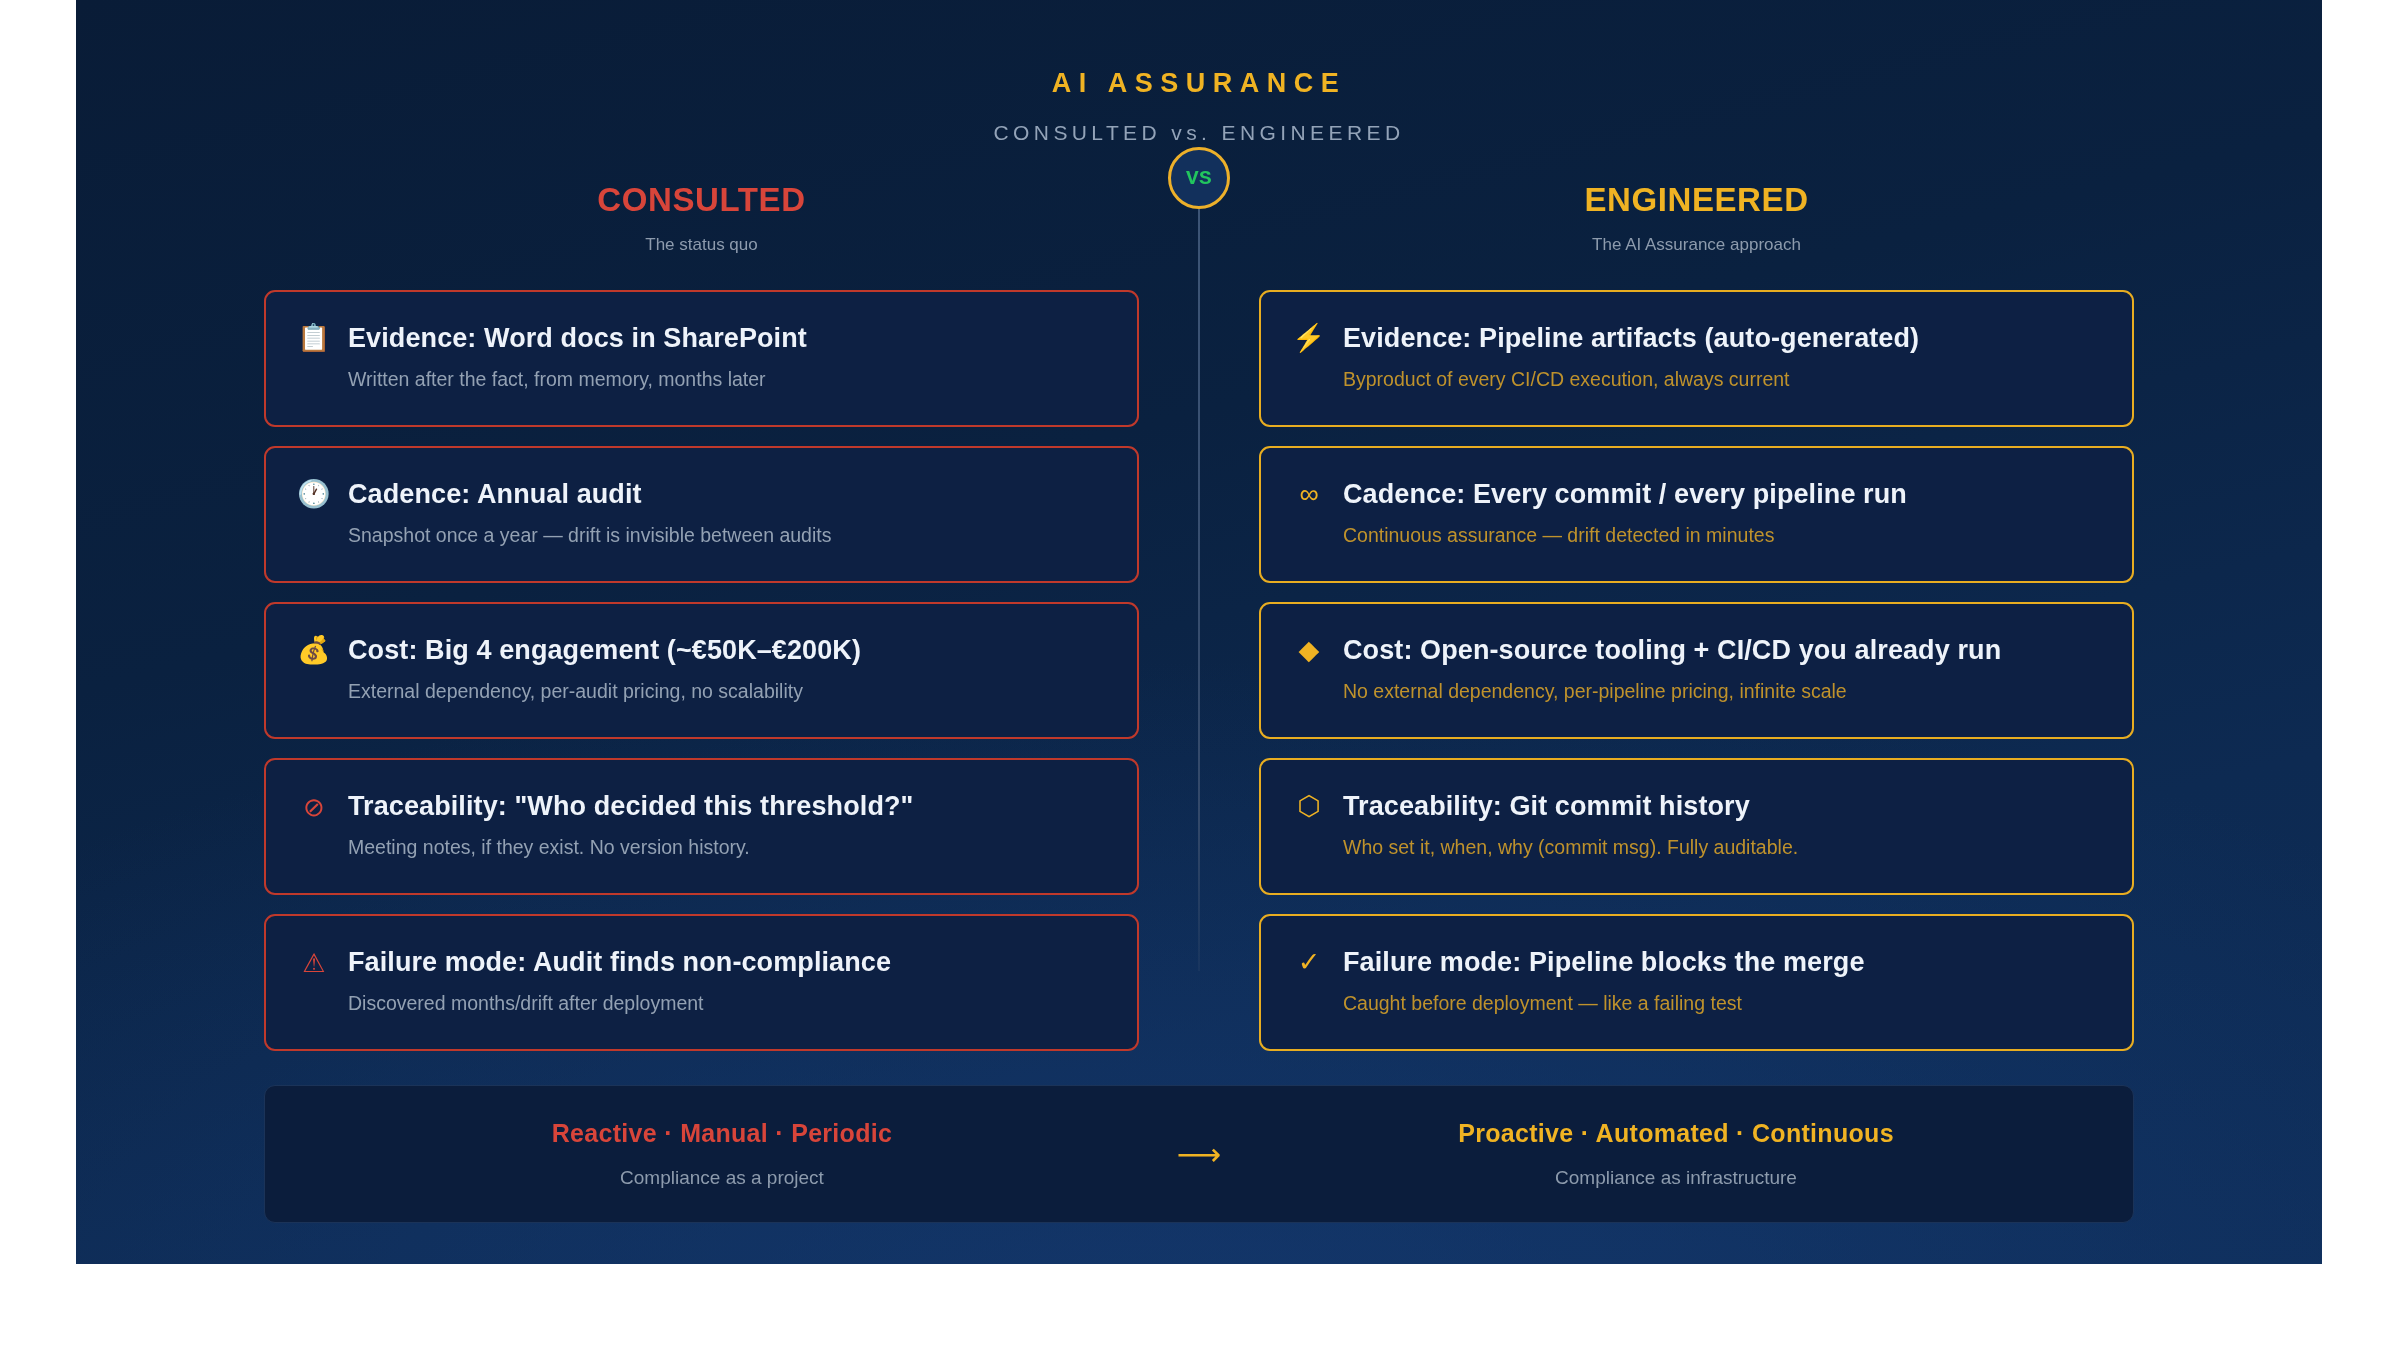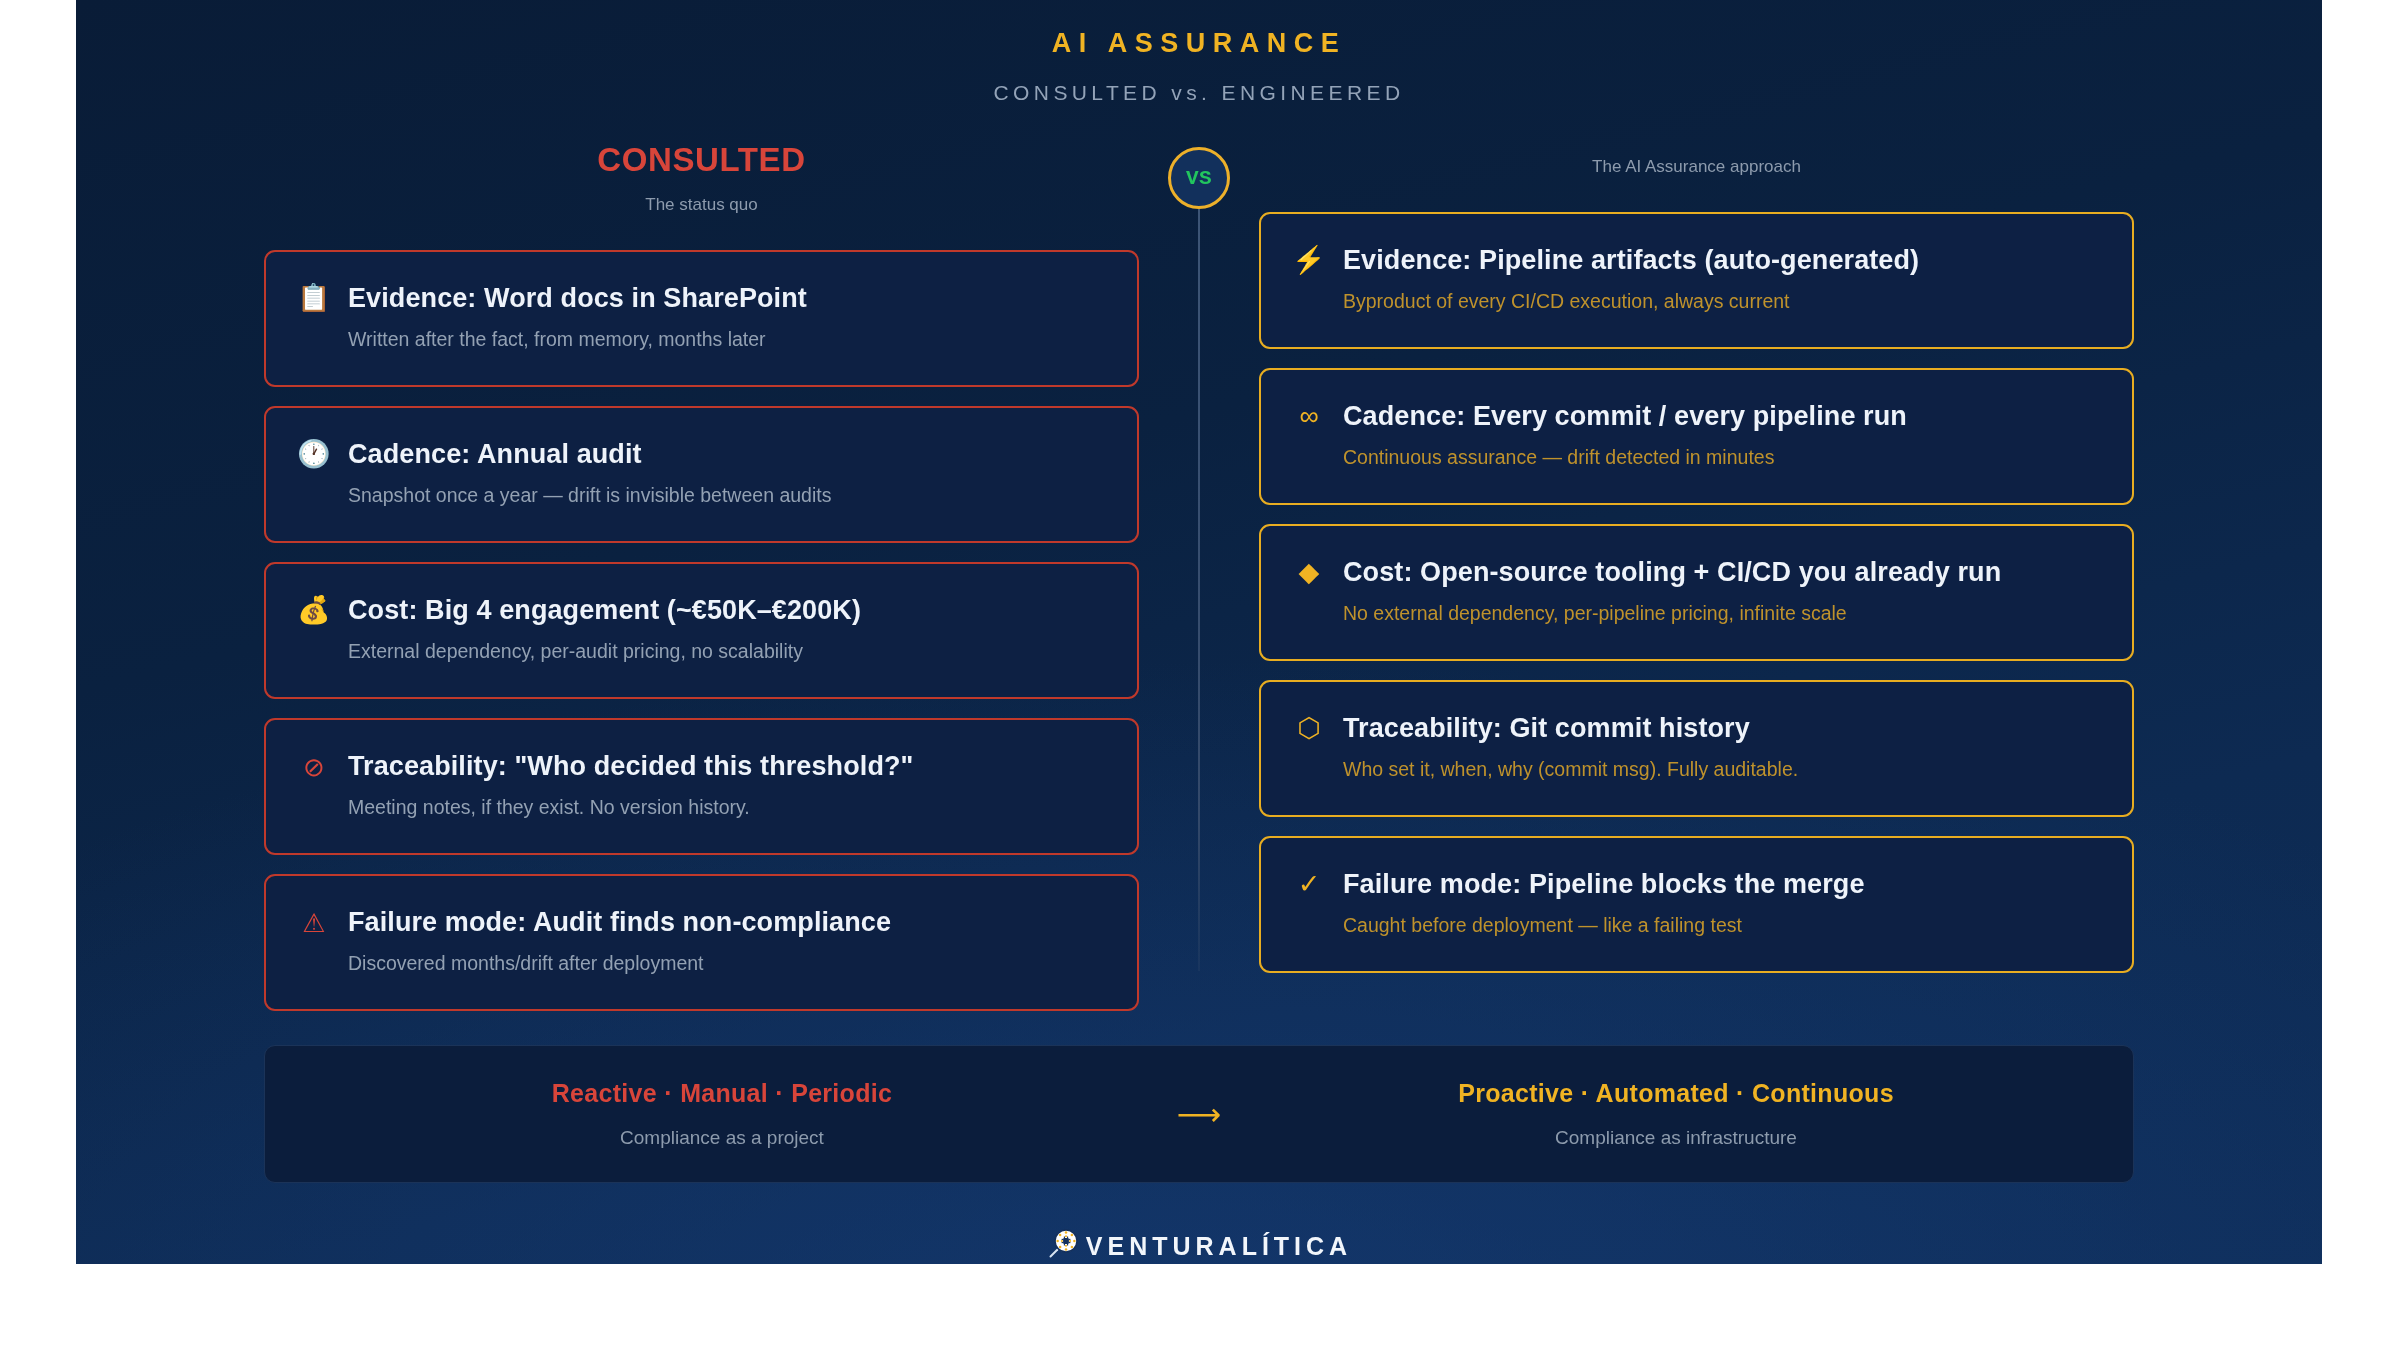--- a/index.html
+++ b/index.html
@@ -19,21 +19,21 @@
     top: 0;
     width: 2246px;
     height: 1264px;
     background:
       radial-gradient(ellipse 120% 90% at 50% 108%, rgba(24,64,126,0.55) 0%, rgba(24,64,126,0.0) 62%),
       linear-gradient(166deg, #091c37 0%, #0a2140 38%, #0d2a52 72%, #0e2d58 100%);
     overflow: hidden;
   }
 
   
-  .header { padding-top: 28px; text-align: center; position: relative; }
+  .header { padding-top: 68px; text-align: center; position: relative; }
 
   .eyebrow {
     color: #f0b323;
     font-size: 27px;
     font-weight: bold;
     letter-spacing: 7.5px;
   }
 
   .subeyebrow {
     margin-top: 22px;
@@ -246,20 +246,21 @@
             <span class="card-icon red-ink">⚠</span>
             <span class="card-title">Failure mode: Audit finds non-compliance</span>
           </div>
           <div class="card-desc red-side">Discovered months/drift after deployment</div>
         </div>
 
       </div>
     </div>
 
     <div class="col">
+      <div class="col-title gold">ENGINEERED</div>
       <div class="col-sub">The AI Assurance approach</div>
       <div class="cards">
 
         <div class="card gold">
           <div class="card-head">
             <span class="card-icon">⚡</span>
             <span class="card-title">Evidence: Pipeline artifacts (auto-generated)</span>
           </div>
           <div class="card-desc gold-side">Byproduct of every CI/CD execution, always current</div>
         </div>

